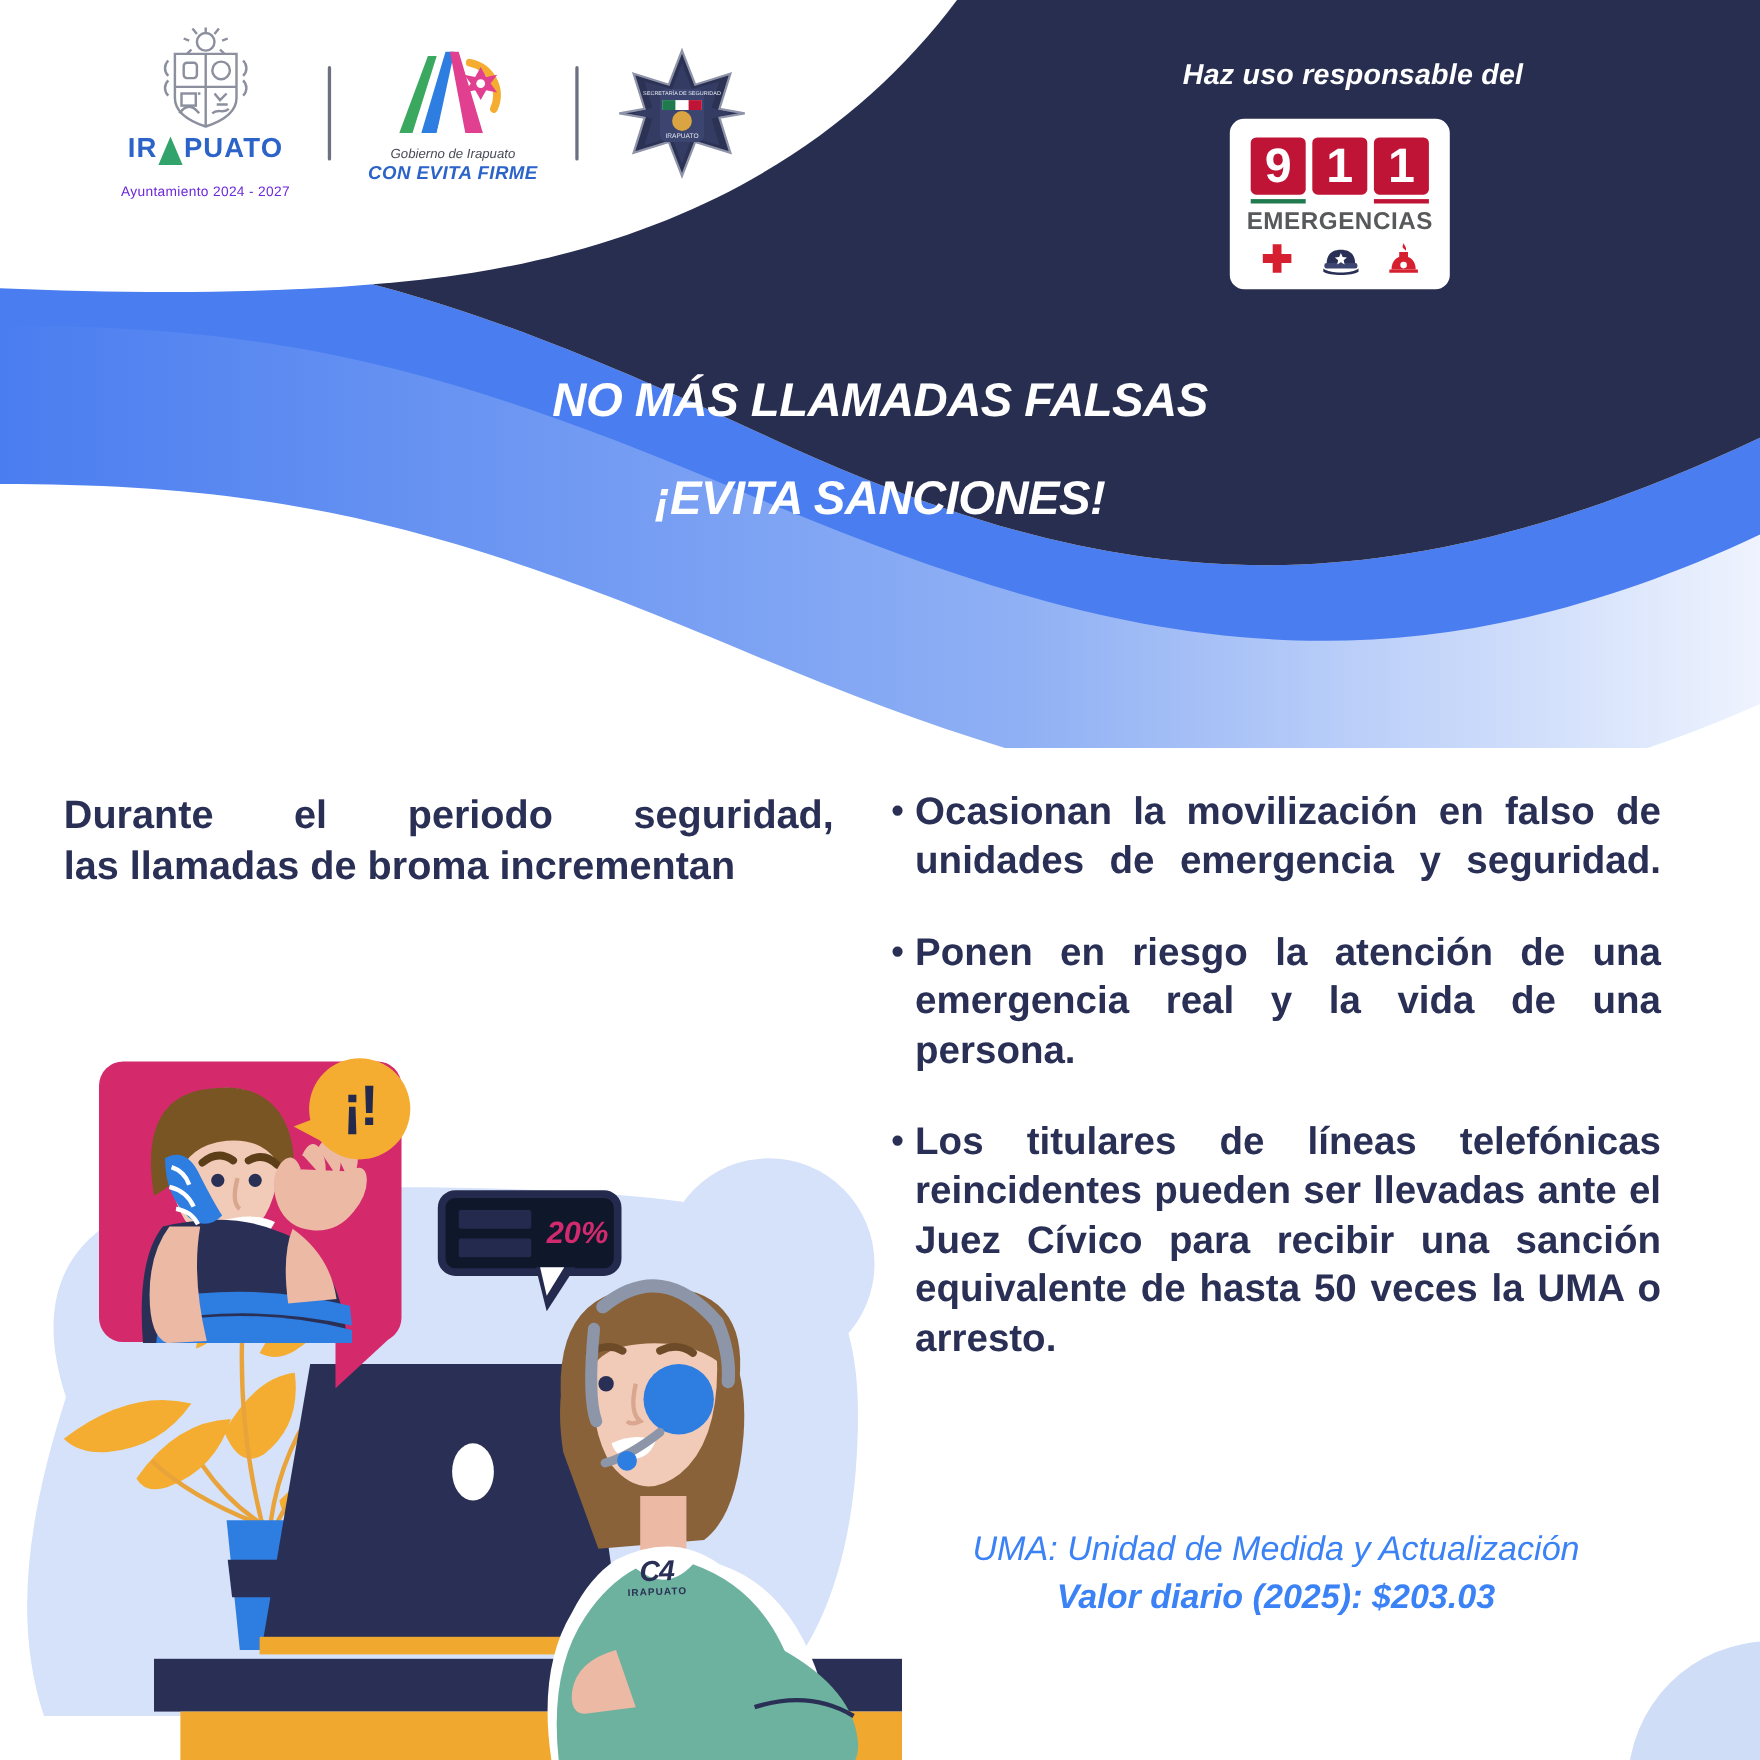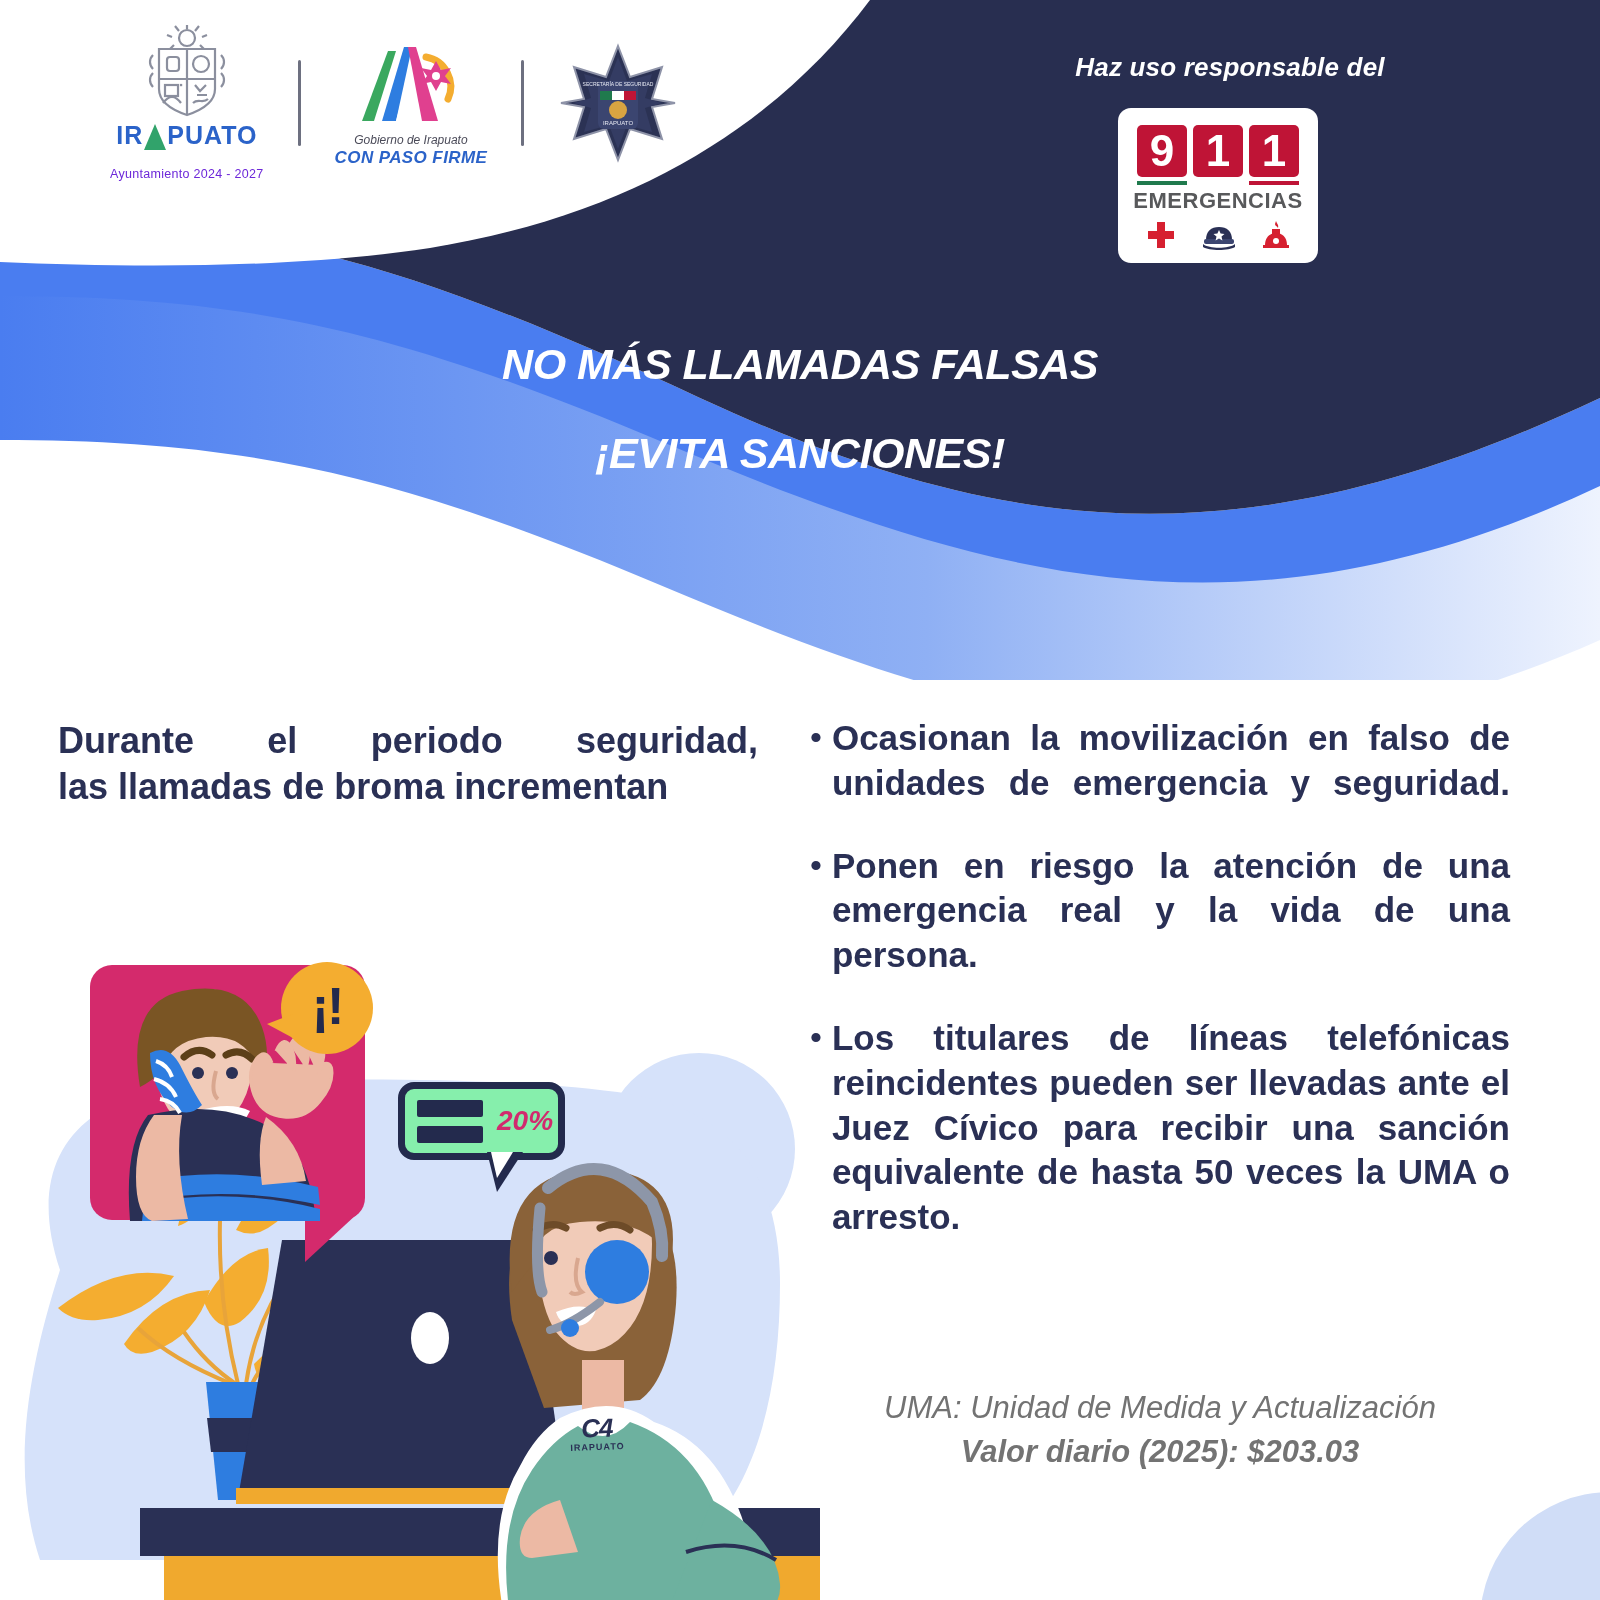--- a/index.html
+++ b/index.html
@@ -51,21 +51,21 @@
   .lt-p1{font-size:36px;line-height:1.28;font-weight:600;text-align:justify;text-align-last:justify;}
   .lt-p2{font-size:36px;line-height:1.28;font-weight:600;}
   .lt-hi{display:block;text-align:center;font-size:38px;font-weight:bold;font-style:italic;color:#d12a6e;margin-top:4px;}
 
   .bullets{position:absolute;top:716px;left:810px;width:700px;z-index:5;color:#2a3055;}
   .bullet{display:flex;margin-bottom:38px;}
   .bullet .dot{font-size:34px;line-height:1.28;margin-right:10px;}
   .bullet .btxt{font-size:35px;line-height:1.28;font-weight:600;text-align:justify;flex:1;}
   .bullet .btxt.just-all{text-align-last:justify;}
 
-  .uma{position:absolute;top:1388px;left:810px;width:700px;z-index:5;color:#737373;text-align:center;}
+  .uma{position:absolute;top:1388px;left:810px;width:700px;z-index:5;color:#3b82f6;text-align:center;}
   .uma-1{font-size:31px;font-style:italic;line-height:1.3;}
   .uma-2{font-size:31px;font-style:italic;font-weight:bold;line-height:1.3;margin-top:4px;}
 
   
   .illo{position:absolute;left:0;top:940px;width:820px;height:660px;z-index:4;}
   .circle-lb{position:absolute;left:603px;top:1053px;width:192px;height:192px;border-radius:50%;
              background:#d6e2fa;z-index:3;}
   .circle-br{position:absolute;left:1480px;top:1492px;width:260px;height:260px;border-radius:50%;
              background:#d0ddf7;z-index:2;}
 
@@ -74,21 +74,21 @@
   .speech-pink:after{content:"";position:absolute;right:8px;bottom:-42px;width:0;height:0;
                border-left:0 solid transparent;border-right:52px solid transparent;border-top:48px solid #d42a6c;}
 
   .bubble-yellow{position:absolute;left:281px;top:962px;width:92px;height:92px;border-radius:50%;
                background:#f4ad30;z-index:6;display:flex;align-items:center;justify-content:center;}
   .bubble-yellow:after{content:"";position:absolute;left:-14px;bottom:16px;width:0;height:0;
                border-top:10px solid transparent;border-bottom:14px solid transparent;border-right:26px solid #f4ad30;}
   .by-glyph{color:#232a4d;font-size:52px;font-weight:bold;line-height:1;letter-spacing:-2px;position:relative;top:-2px;}
 
   .bubble-20{position:absolute;left:398px;top:1082px;width:167px;height:78px;border:7px solid #232a4d;
-             border-radius:16px;background:#86efac;z-index:6;display:flex;align-items:center;padding-left:12px;box-sizing:border-box;}
+             border-radius:16px;background:#0f172a;z-index:6;display:flex;align-items:center;padding-left:12px;box-sizing:border-box;}
   .bubble-20 .bars{display:flex;flex-direction:column;gap:9px;}
   .bubble-20 .bar{width:66px;height:17px;background:#232a4d;border-radius:2px;}
   .bubble-20 .pct{margin-left:14px;color:#d12a6e;font-size:28px;font-weight:bold;font-style:italic;}
   .bubble-20 .tail{position:absolute;left:82px;bottom:-39px;width:0;height:0;
              border-left:10px solid transparent;border-right:26px solid transparent;border-top:40px solid #232a4d;}
   .bubble-20 .tail-in{position:absolute;left:86px;bottom:-25px;width:0;height:0;
              border-left:6px solid transparent;border-right:16px solid transparent;border-top:26px solid #fff;}
 
   .c4-badge{position:absolute;left:570px;top:1415px;z-index:8;text-align:center;transform:rotate(-2deg);}
   .c4-main{font-size:26px;font-weight:bold;font-style:italic;color:#2a3055;letter-spacing:-1px;line-height:1;}
@@ -150,21 +150,21 @@
       <svg width="118" height="92" viewBox="0 0 118 92">
         <path d="M10 82 L36 12 L44 12 L22 82 Z" fill="#3aa85f"></path>
         <path d="M30 82 L52 8 L60 8 L44 82 Z" fill="#2e7de0"></path>
         <path d="M44 82 L58 30 L74 82 Z" fill="#ffffff"></path>
         <path d="M56 8 L64 8 L86 82 L70 82 Z" fill="#e0408f"></path>
         <path d="M74 18 a30 30 0 0 1 22 42" stroke="#f4ad30" stroke-width="7" fill="none" stroke-linecap="round"></path>
         <path d="M84 22 l5 9 l10 -2 l-6 8 l6 8 l-10 -2 l-5 9 l-5 -9 l-10 2 l6 -8 l-6 -8 l10 2 z" fill="#e0408f"></path>
         <circle cx="84" cy="37" r="4" fill="#ffffff"></circle>
       </svg>
       <div class="gob-sub1">Gobierno de Irapuato</div>
-      <div class="gob-sub2">CON PASO FIRME</div>
+      <div class="gob-sub2">CON EVITA FIRME</div>
     </div>
 
     <div class="divider"></div>
 
     <div class="logo-block">
       <svg width="120" height="120" viewBox="0 0 120 120">
         <path d="M60 3 L72 34 L104 24 L94 56 L117 60 L94 64 L104 96 L72 86 L60 117 L48 86 L16 96 L26 64 L3 60 L26 56 L16 24 L48 34 Z" fill="#2b3254" stroke="#8e93a8" stroke-width="2"></path>
         <path d="M60 14 L69 38 L94 31 L87 55 L104 60 L87 65 L94 89 L69 82 L60 106 L51 82 L26 89 L33 65 L16 60 L33 55 L26 31 L51 38 Z" fill="#343c63"></path>
         <rect x="40" y="38" width="40" height="48" rx="6" fill="#3b4570"></rect>
         <rect x="42" y="48" width="36" height="9" fill="#ffffff"></rect>

